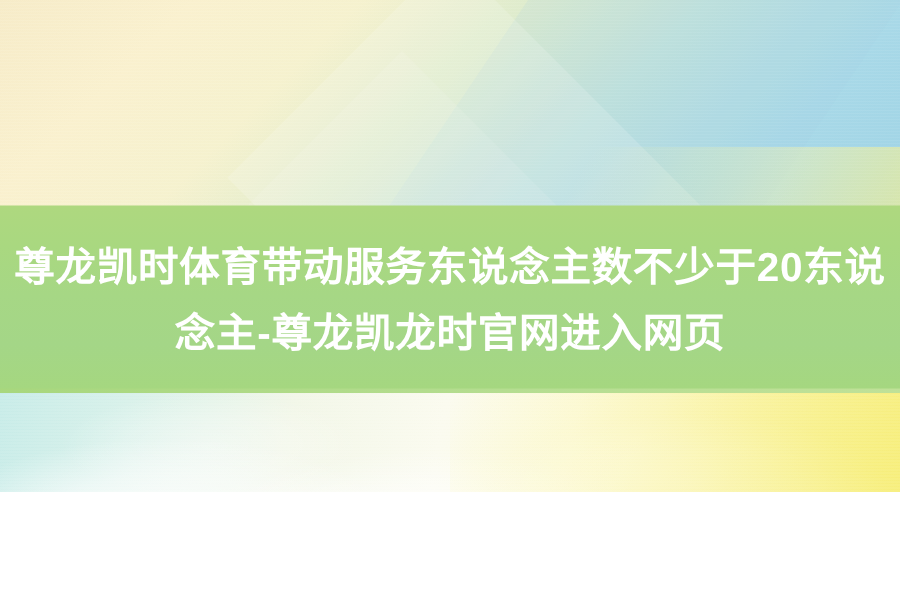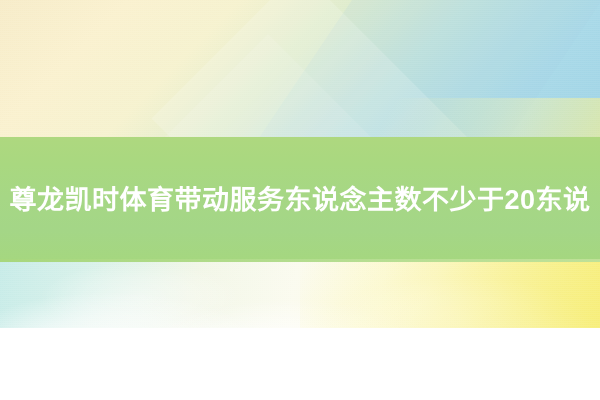--- a/index.html
+++ b/index.html
@@ -199,15 +199,16 @@
   <div class="cloud c2"></div>
   <div class="cloud c6"></div>
   <div class="cloud c4"></div>
 
   <div class="warm-right"></div>
 
   <div class="noise"></div>
 
   <div class="title-band">
     <div class="band-line line-1">尊龙凯时体育带动服务东说念主数不少于20东说</div>
+    <div class="band-line line-2">念主-尊龙凯龙时官网进入网页</div>
   </div>
 
 </div>
 
 </body></html>

